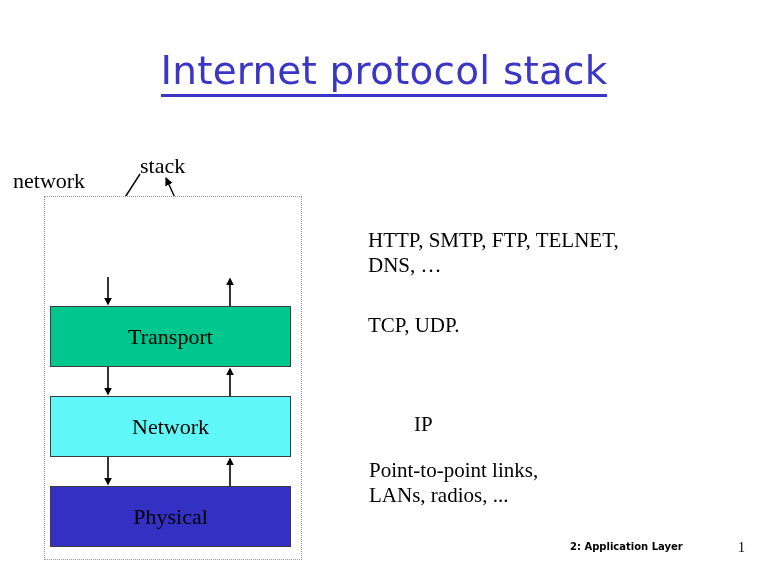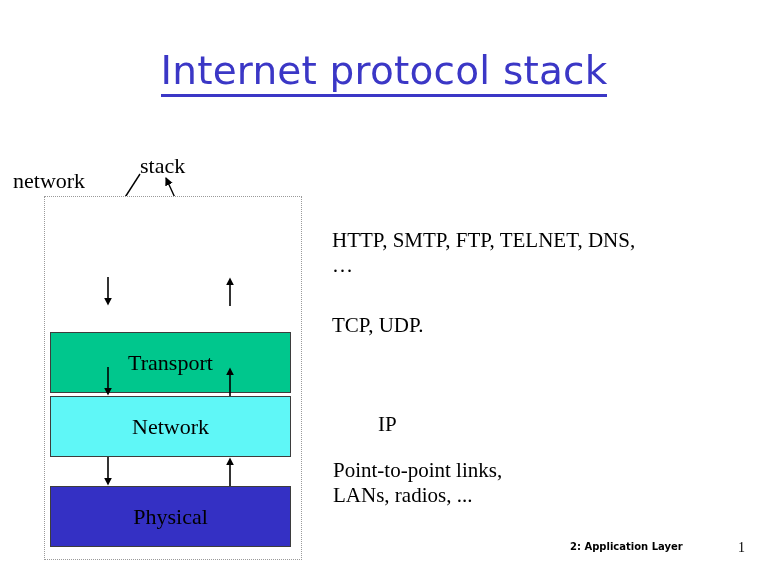--- a/index.html
+++ b/index.html
@@ -61,21 +61,21 @@
     box-sizing: border-box;
     border: 1px solid #3d3d3d;
     display: flex;
     align-items: center;
     justify-content: center;
     font-size: 22px;
     color: #000000;
     line-height: 1;
   }
   .layer-app   { top: 216px; }
-  .layer-tran  { top: 306px; margin-top: 26px; }
+  .layer-tran  { top: 306px; }
   .layer-net   { top: 396px; }
   .layer-phys  { top: 486px; }
 
   
   .arrow {
     position: absolute;
     width: 10px;
     height: 29px;
   }
   .arrow svg { display: block; }
@@ -112,20 +112,21 @@
   }
   .callout-arrows svg { display: block; }
 
   
   .proto {
     position: absolute;
     font-size: 21px;
     color: #000;
     line-height: 1.18;
     white-space: pre-line;
+    margin-left: 36px;
   }
   .proto-app  { left: 332px; top: 228px; }
   .proto-tran { left: 332px; top: 313px; }
   .proto-net  { left: 378px; top: 412px; }
   .proto-phys { left: 333px; top: 458px; }
 
   
   .footer-note {
     position: absolute;
     left: 570px;

